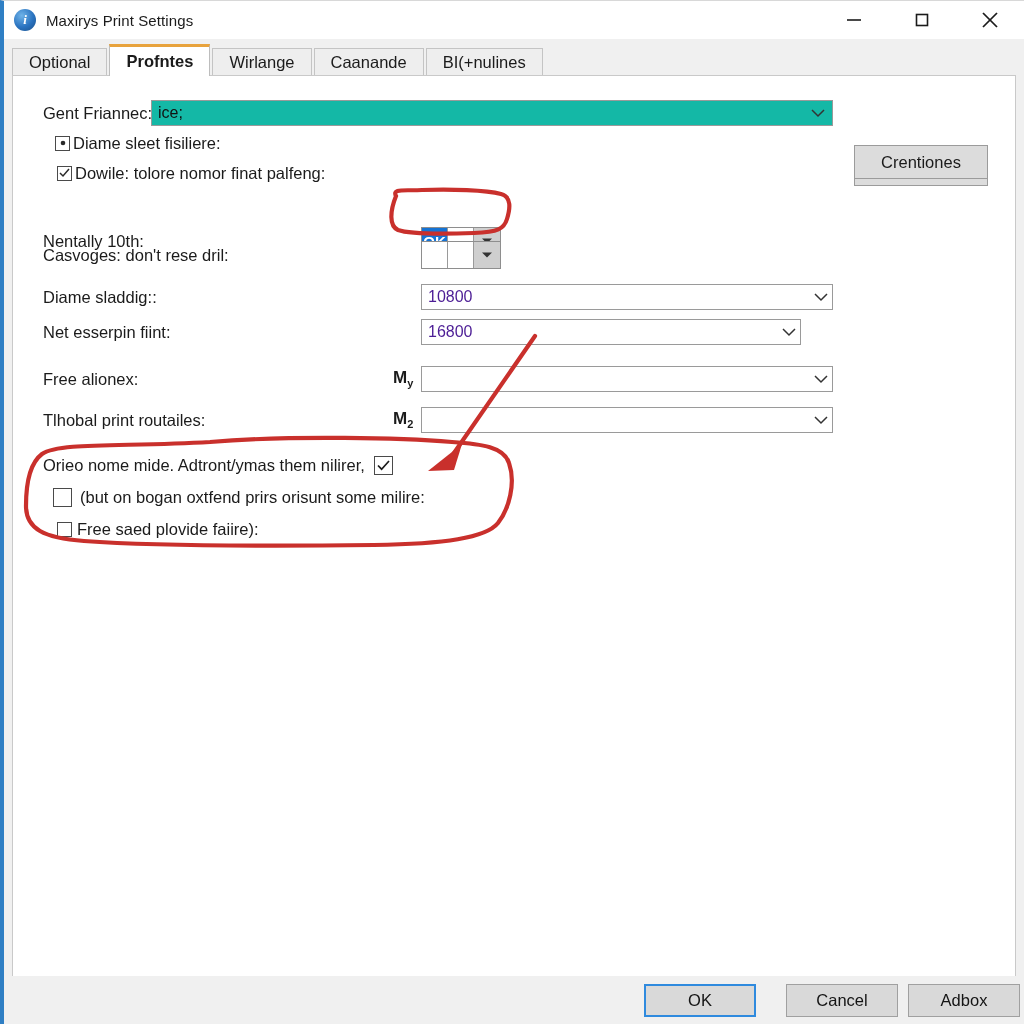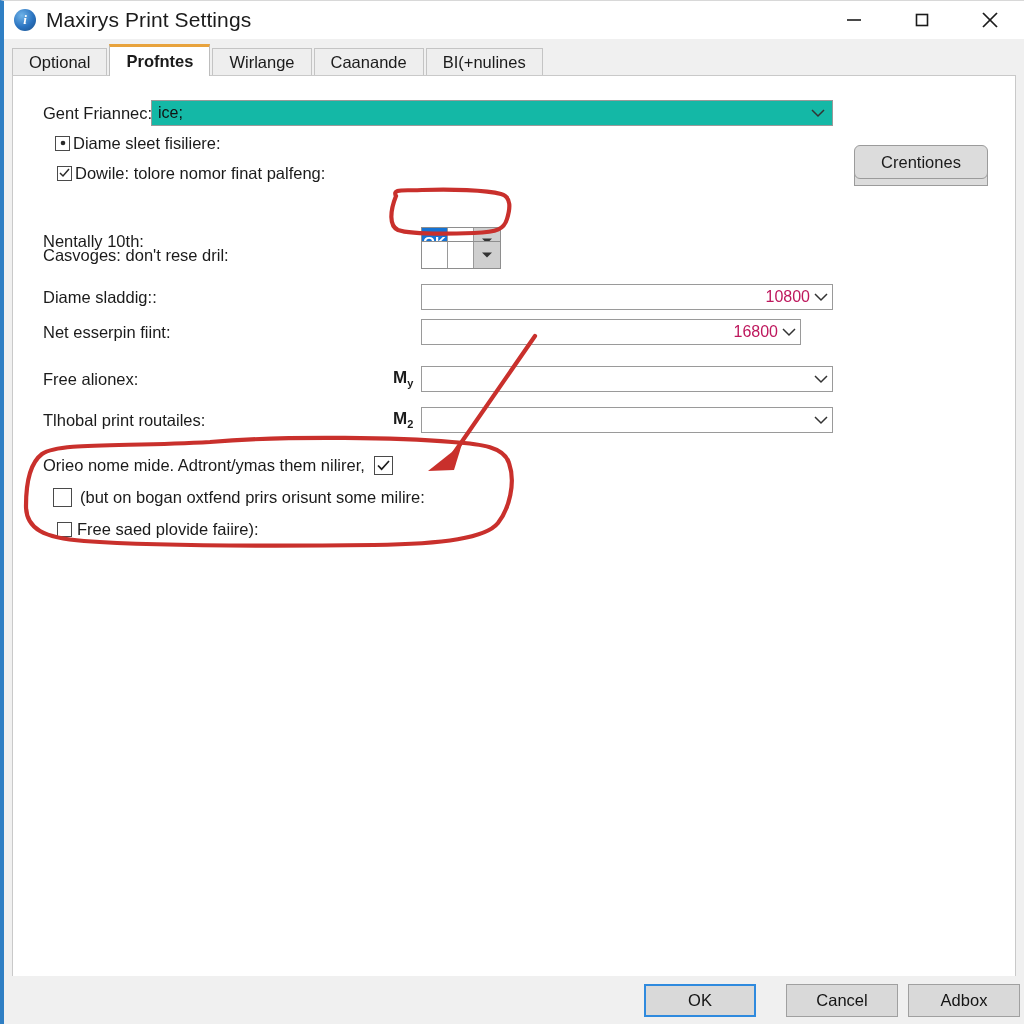--- a/index.html
+++ b/index.html
@@ -45,21 +45,21 @@
     font-size: 13px;
     font-style: italic;
     font-weight: bold;
     line-height: 22px;
     text-align: center;
     font-family: "Liberation Serif", serif;
     flex: 0 0 auto;
   }
   .title-text {
     margin-left: 10px;
-    font-size: 21px;
+    font-size: 15px;
     color: #1b1b1b;
     letter-spacing: .1px;
     white-space: nowrap;
   }
   .winbtns {
     position: absolute;
     right: 0; top: 0;
     height: 38px;
     display: flex;
   }
@@ -150,25 +150,24 @@
     border: 1px solid #9a9a9a;
     background: #ffffff;
     height: 26px;
     display: flex;
     align-items: center;
     position: relative;
   }
   .combo .val {
     flex: 1;
     font-size: 16px;
-    color: #be185d;
+    color: #4c1d95;
     padding-left: 6px;
     white-space: nowrap;
     overflow: hidden;
-    text-align: right;
   }
   .combo .caret {
     width: 22px;
     height: 100%;
     display: flex;
     align-items: center;
     justify-content: center;
   }
   .caret svg { display:block; }
 
@@ -432,21 +431,21 @@
       <span class="cb big"></span>
       <span class="lbl" style="margin-left:8px;">(but on bogan oxtfend prirs orisunt some milire:</span>
     </div>
 
     <div class="row" style="left:44px; top:438px;">
       <span class="cb"></span>
       <span class="lbl" style="margin-left:5px;">Free saed plovide faiire):</span>
     </div>
 
     <div class="sidebtn" style="left:841px; top:28px;margin-top:48px;">Repent</div>
-    <div class="sidebtn" style="left:841px; top:69px;border-radius:6px;">Crentiones</div>
+    <div class="sidebtn" style="left:841px; top:69px;">Crentiones</div>
 
   </div>
 
   <div class="footer">
     <div class="fbtn focused" style="left:636px;">OK</div>
     <div class="fbtn" style="left:778px;">Cancel</div>
     <div class="fbtn" style="left:900px;">Adbox</div>
   </div>
 
   <svg class="anno" viewBox="0 0 1024 1024">

